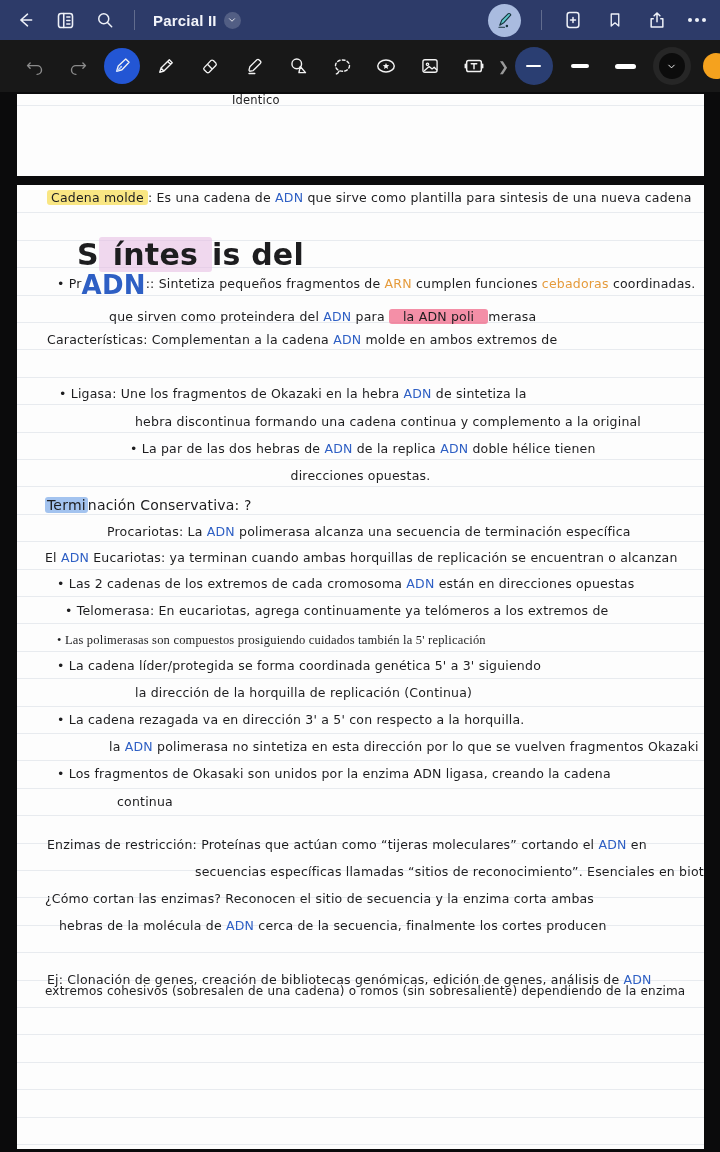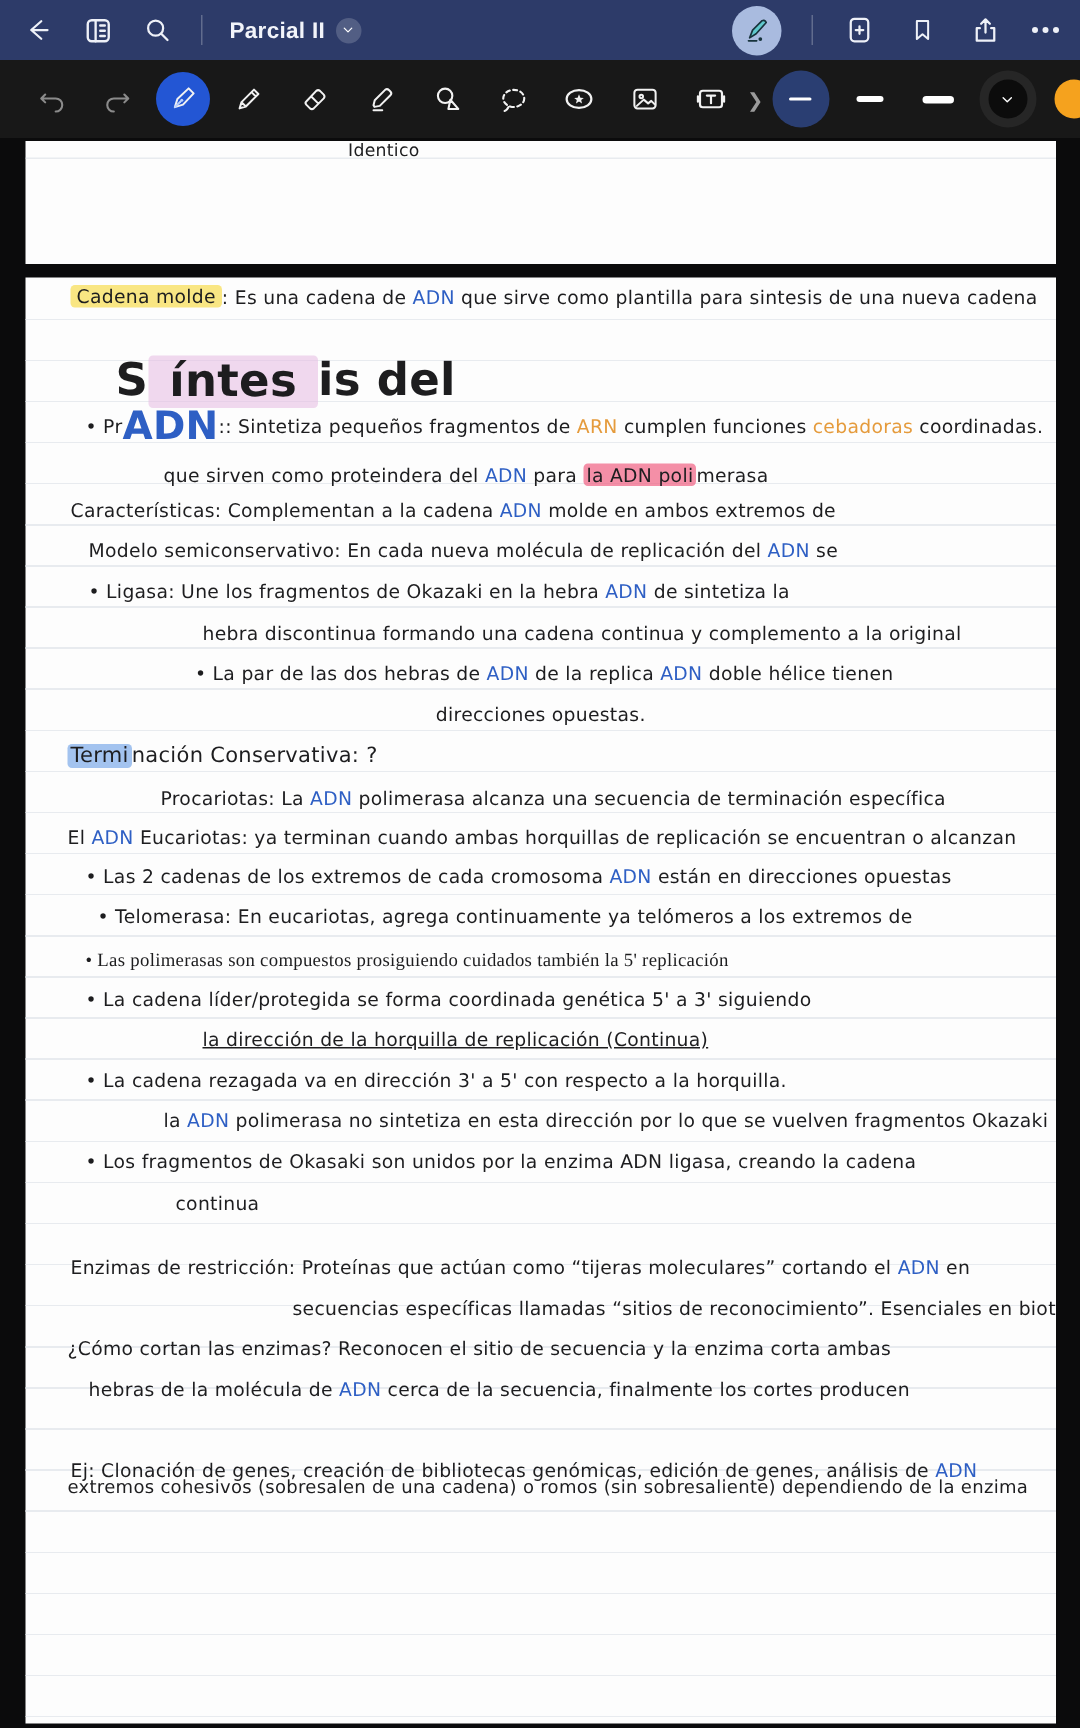--- a/index.html
+++ b/index.html
@@ -216,35 +216,34 @@
 
   <div class="canvas">
     <div class="page page-top">
       <div class="rule" style="top:11px"></div>
     <div class="note-line" style="top: 0px; left: 215px; font-size: 11.5px;"><span>Identico</span></div>
       </div>
     <div class="page page-main">
         <div class="note-line" style="top: 6px; left: 30px;"><span style="background: rgba(247, 222, 90, 0.75); border-radius: 3px; padding: 0px 4px;">Cadena molde</span><span>: Es una cadena de </span><span style="color: rgb(46, 95, 196);">ADN</span><span> que sirve como plantilla para sintesis de una nueva cadena</span></div>
         <div class="note-line" style="top: 52px; left: 60px; font-size: 30px;"><span style="font-weight: 700;">S</span><span style="background: rgba(230, 185, 225, 0.55); border-radius: 3px; padding: 0px 14px; font-weight: 700;">íntes</span><span style="font-weight: 700;">is del</span></div>
         <div class="note-line" style="top: 92px; left: 40px;"><span>• Pr</span><span style="color: rgb(46, 95, 196); font-weight: 700; font-size: 26px; line-height: 0;">ADN</span><span>:: Sintetiza pequeños fragmentos de </span><span style="color: rgb(229, 155, 60);">ARN </span><span>cumplen funciones </span><span style="color: rgb(229, 155, 60);">cebadoras</span><span> coordinadas.</span></div>
-        <div class="note-line" style="top: 125px; left: 92px;"><span>que sirven como proteindera del </span><span style="color: rgb(46, 95, 196);">ADN</span><span> para </span><span style="background: rgba(240, 95, 130, 0.7); border-radius: 3px; padding: 0px 2px; text-align: right;">la ADN poli</span><span>merasa</span></div>
+        <div class="note-line" style="top: 125px; left: 92px;"><span>que sirven como proteindera del </span><span style="color: rgb(46, 95, 196);">ADN</span><span> para </span><span style="background: rgba(240, 95, 130, 0.7); border-radius: 3px; padding: 0px 14px; text-align: right;">la ADN poli</span><span>merasa</span></div>
         <div class="note-line" style="top: 148px; left: 30px;"><span>Características: Complementan a la cadena </span><span style="color: rgb(46, 95, 196);">ADN</span><span> molde en ambos extremos de</span></div>
-        <div class="note-line" style="top: 175px; left: 42px;"><span>Modelo semiconservativo: En cada nueva molécula de replicación del </span><span style="color: rgb(46, 95, 196);">ADN</span><span> se</span></div>
         <div class="note-line" style="top: 202px; left: 42px;"><span>• Ligasa: Une los fragmentos de Okazaki en la hebra </span><span style="color: rgb(46, 95, 196);">ADN</span><span> de sintetiza la</span></div>
         <div class="note-line" style="top: 230px; left: 118px;"><span>hebra discontinua formando una cadena continua y complemento a la original</span></div>
         <div class="note-line" style="top: 257px; left: 113px;"><span>• La par de las dos hebras de </span><span style="color: rgb(46, 95, 196);">ADN</span><span> de la replica </span><span style="color: rgb(46, 95, 196);">ADN</span><span> doble hélice tienen</span></div>
         <div class="note-line" style="top: 284px; left: 0px; right: 0px; text-align: center;"><span>direcciones opuestas.</span></div>
         <div class="note-line" style="top: 311px; left: 28px; font-size: 14px;"><span style="background: rgba(140, 180, 235, 0.8); border-radius: 3px; padding: 0px 2px;">Termi</span><span>nación Conservativa: ?</span></div>
         <div class="note-line" style="top: 340px; left: 90px;"><span>Procariotas: La </span><span style="color: rgb(46, 95, 196);">ADN</span><span> polimerasa alcanza una secuencia de terminación específica</span></div>
         <div class="note-line" style="top: 366px; left: 28px;"><span>El </span><span style="color: rgb(46, 95, 196);">ADN</span><span> Eucariotas: ya terminan cuando ambas horquillas de replicación se encuentran o alcanzan</span></div>
         <div class="note-line" style="top: 392px; left: 40px;"><span>• Las 2 cadenas de los extremos de cada cromosoma </span><span style="color: rgb(46, 95, 196);">ADN</span><span> están en direcciones opuestas</span></div>
         <div class="note-line" style="top: 419px; left: 48px;"><span>• Telomerasa: En eucariotas, agrega continuamente ya telómeros a los extremos de</span></div>
         <div class="note-line" style="top: 447px; left: 40px; font-family: Liberation Serif, serif;"><span>• Las polimerasas son compuestos prosiguiendo cuidados también la 5' replicación</span></div>
         <div class="note-line" style="top: 474px; left: 40px;"><span>• La cadena líder/protegida se forma coordinada genética 5' a 3' siguiendo</span></div>
-        <div class="note-line" style="top: 501px; left: 118px; text-decoration: underline;"><span>la dirección de la horquilla de replicación (Continua)</span></div>
+        <div class="note-line" style="top: 501px; left: 118px;"><span>la dirección de la horquilla de replicación (Continua)</span></div>
         <div class="note-line" style="top: 528px; left: 40px;"><span>• La cadena rezagada va en dirección 3' a 5' con respecto a la horquilla.</span></div>
         <div class="note-line" style="top: 555px; left: 92px;"><span>la </span><span style="color: rgb(46, 95, 196);">ADN</span><span> polimerasa no sintetiza en esta dirección por lo que se vuelven fragmentos Okazaki</span></div>
         <div class="note-line" style="top: 582px; left: 40px;"><span>• Los fragmentos de Okasaki son unidos por la enzima ADN ligasa, creando la cadena</span></div>
         <div class="note-line" style="top: 610px; left: 100px;"><span>continua</span></div>
         <div class="note-line" style="top: 653px; left: 30px;"><span>Enzimas de restricción: Proteínas que actúan como “tijeras moleculares” cortando el </span><span style="color: rgb(46, 95, 196);">ADN</span><span> en</span></div>
         <div class="note-line" style="top: 680px; left: 178px;"><span>secuencias específicas llamadas “sitios de reconocimiento”. Esenciales en biotecnología</span></div>
         <div class="note-line" style="top: 707px; left: 28px;"><span>¿Cómo cortan las enzimas? Reconocen el sitio de secuencia y la enzima corta ambas</span></div>
         <div class="note-line" style="top: 734px; left: 42px;"><span>hebras de la molécula de </span><span style="color: rgb(46, 95, 196);">ADN</span><span> cerca de la secuencia, finalmente los cortes producen</span></div>
         <div class="note-line" style="top: 800px; left: 28px; font-size: 12px;"><span>extremos cohesivos (sobresalen de una cadena) o romos (sin sobresaliente) dependiendo de la enzima</span></div>
         <div class="note-line" style="top: 788px; left: 30px;"><span>Ej: Clonación de genes, creación de bibliotecas genómicas, edición de genes, análisis de </span><span style="color: rgb(46, 95, 196);">ADN</span></div>

